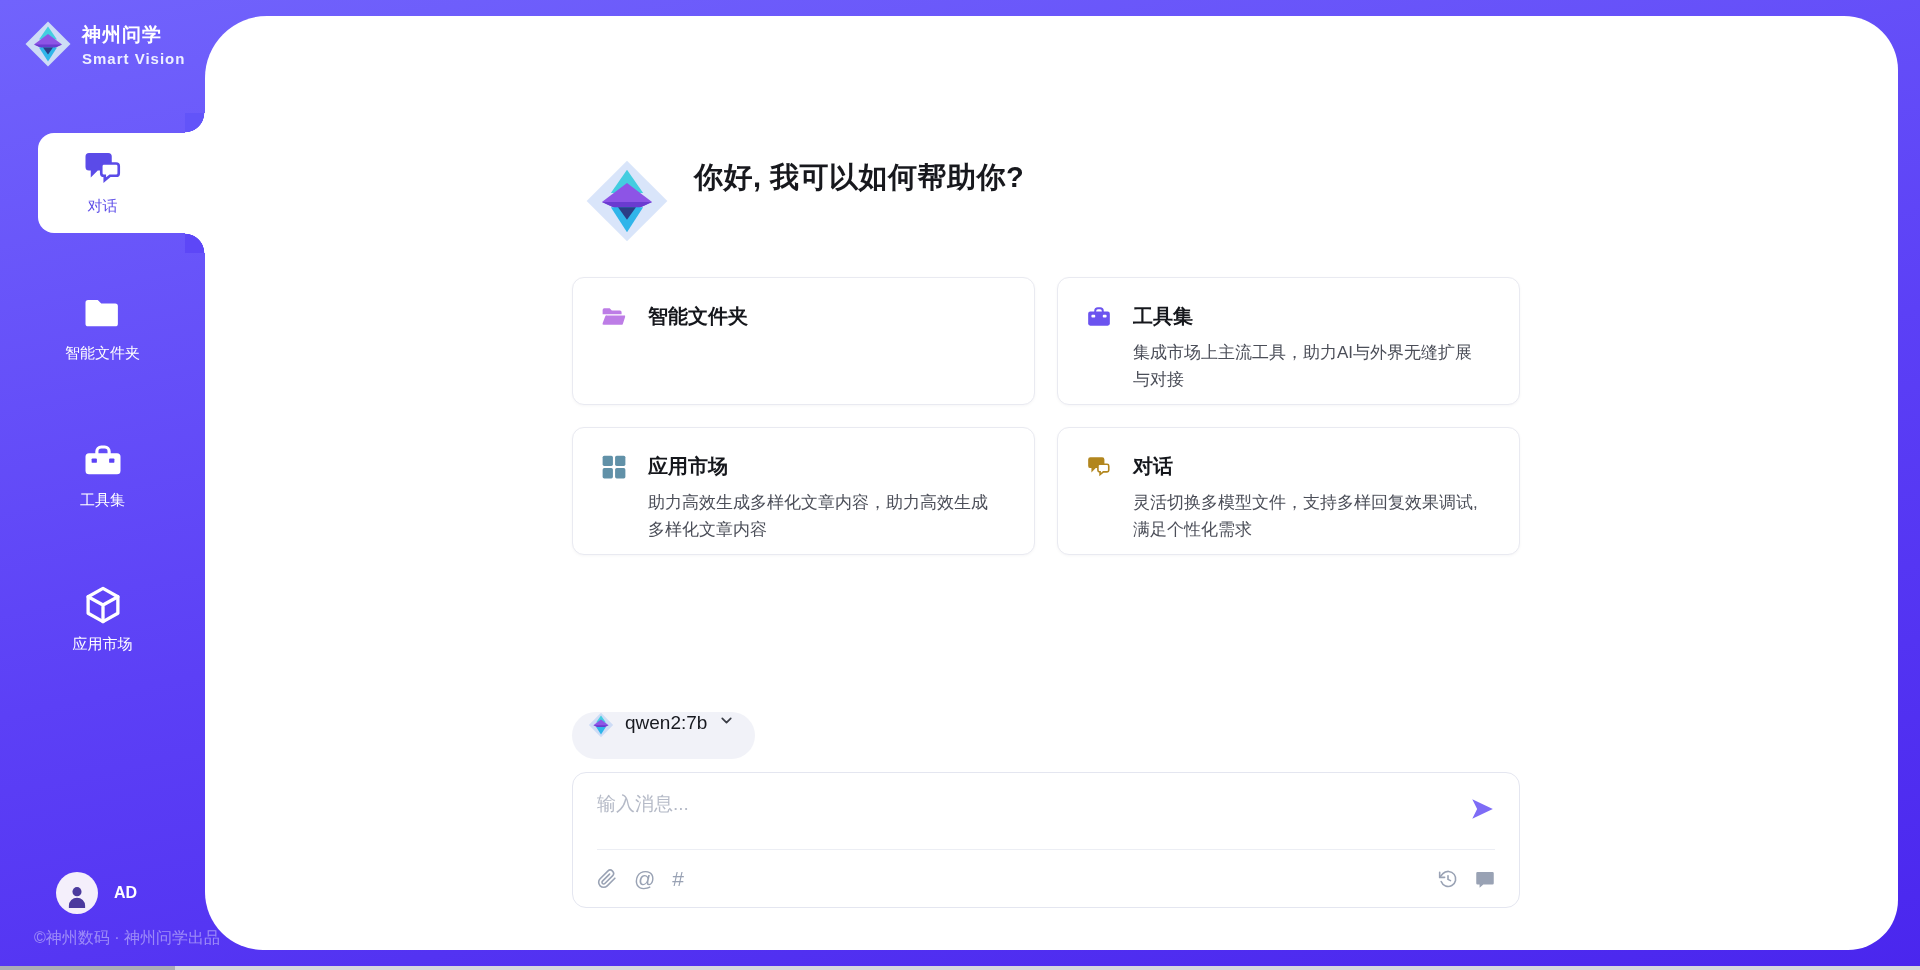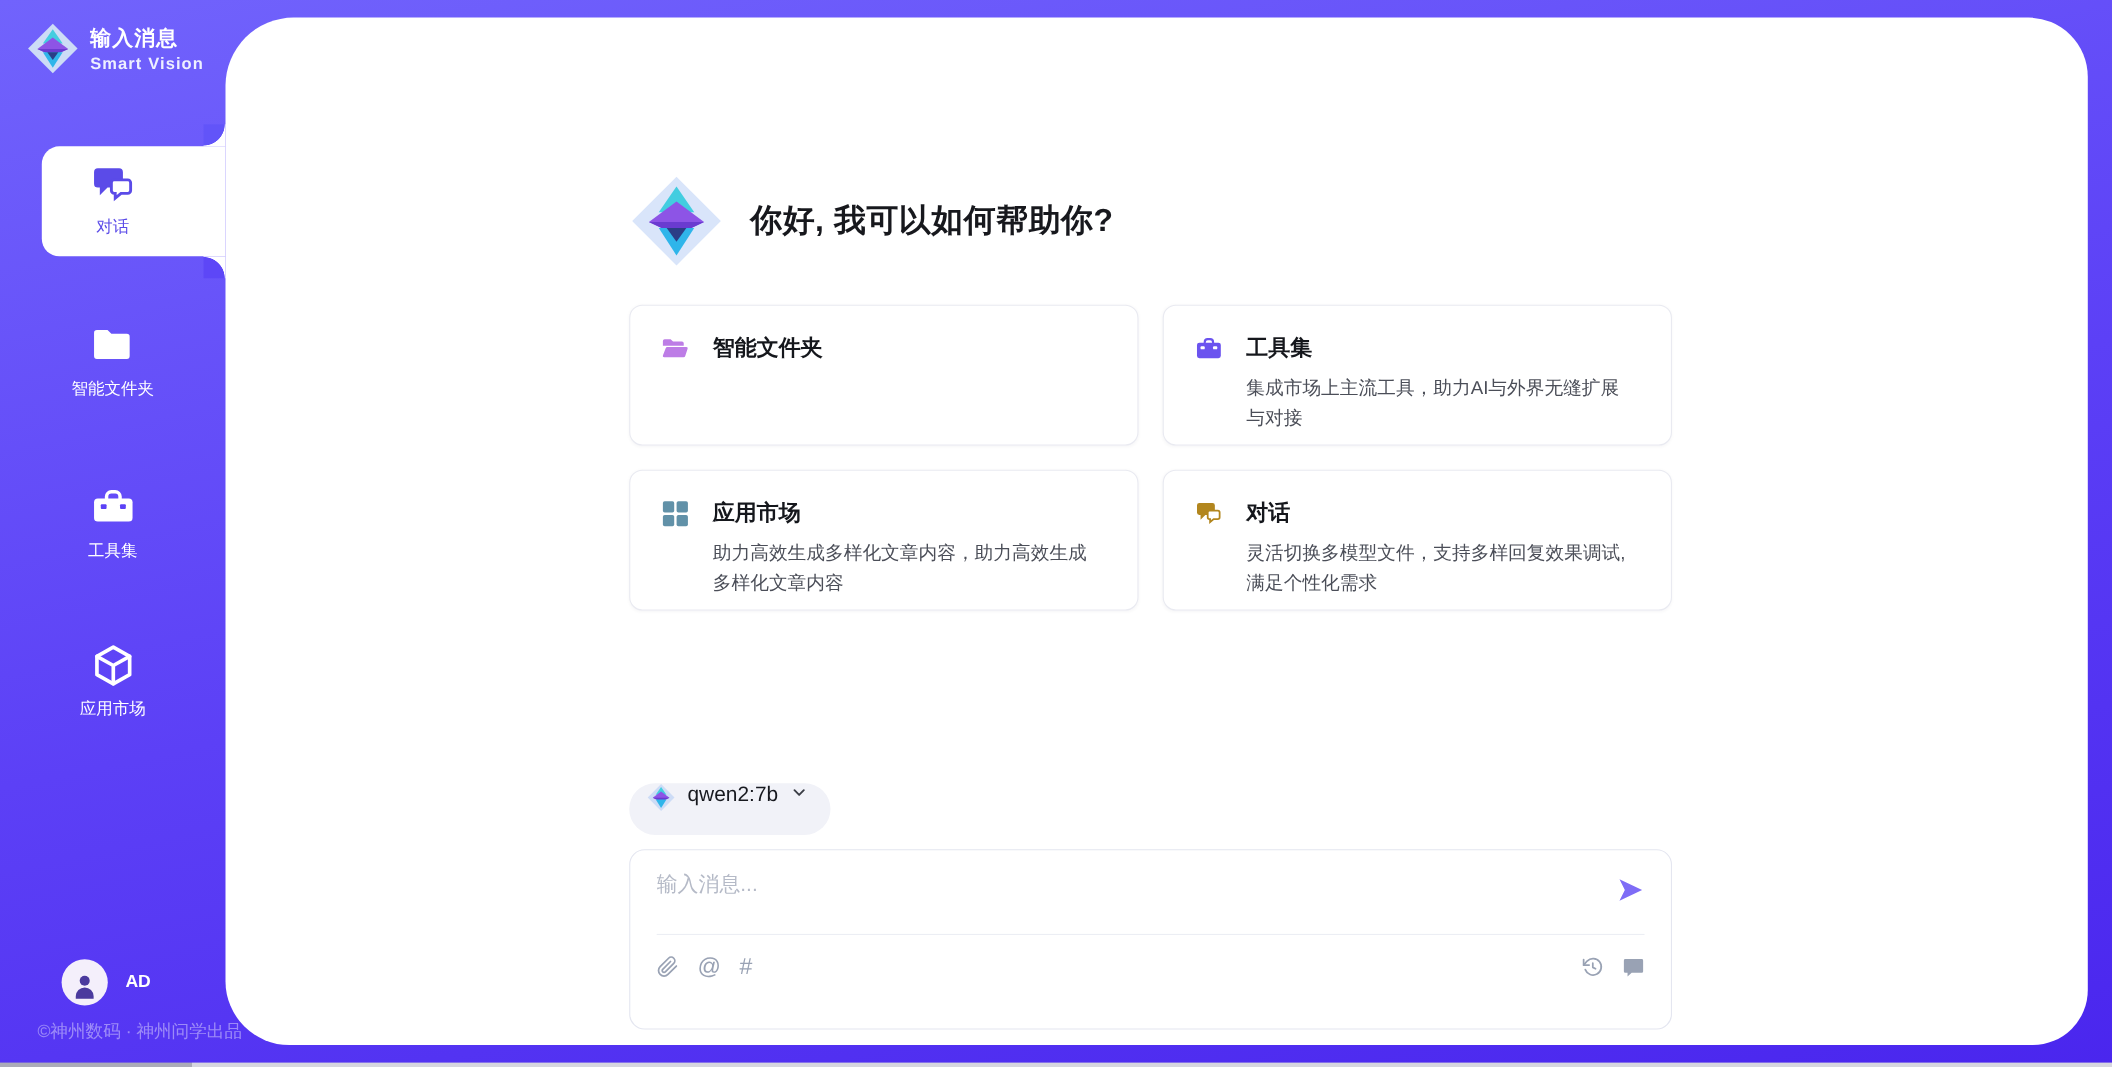--- a/index.html
+++ b/index.html
@@ -38,41 +38,41 @@
   .avatar { width:42px; height:42px; border-radius:50%; background:#f4effb; display:flex;
     align-items:center; justify-content:center; overflow:hidden; }
   .avatar svg { width:26px; height:26px; margin-top:6px; }
   .user-name { color:#fff; font-size:16px; font-weight:700; }
 
   .side-footer { position:absolute; left:34px; top:928px; font-size:16px; color:rgba(255,255,255,.42); white-space:nowrap; }
 
   
   .content { position:absolute; left:367px; top:142px; width:948px; height:760px; }
 
-  .greeting { position:absolute; top:0; left:0; display:flex; align-items:center; gap:24px; }
+  .greeting { position:absolute; top:0; left:12px; display:flex; gap:24px; }
   .greeting svg { width:86px; height:86px; }
   .greeting h1 { font-size:29px; font-weight:700; color:#17181d; letter-spacing:.5px; }
 
   .cards { position:absolute; top:119px; left:0; width:948px;
     display:grid; grid-template-columns:463px 463px; grid-gap:22px; }
   .card { background:#fff; border:1px solid #e9eaf1; border-radius:12px; height:128px;
     box-shadow:0 1px 3px rgba(16,24,40,.04); cursor:pointer; }
   .card-head { display:flex; align-items:center; gap:21px; padding:25px 0 0 28px; }
   .card-head svg { width:26px; height:26px; flex:0 0 auto; }
   .card-head h3 { font-size:20px; font-weight:700; color:#15171c; }
   .card p { margin:9px 30px 0 75px; font-size:17px; line-height:27px; color:#4b4e58; }
 
   .model-pill { position:absolute; top:554px; left:0; height:47px; display:inline-flex;
     align-items:flex-start; gap:11px; padding:0 20px 0 16px; background:#f1f2f8;
     border-radius:24px; cursor:pointer; }
   .model-pill svg.gem { width:26px; height:26px; }
   .model-name { font-size:19px; color:#17191f; }
   .model-pill svg.chev { width:17px; height:17px; stroke:#3a3d45; }
 
-  .composer { position:absolute; top:614px; left:0; width:948px; height:164px;
+  .composer { position:absolute; top:614px; left:0; width:948px; height:136px;
     background:#fff; border:1px solid #e4e6f0; border-radius:14px; }
   .composer textarea { position:absolute; left:24px; top:18px; width:860px; height:50px;
     border:none; outline:none; resize:none; font-family:inherit; font-size:19px; color:#333;
     background:transparent; }
   .composer textarea::placeholder { color:#b5bac7; }
   .send-btn { position:absolute; right:22px; top:22px; width:30px; height:30px; border:none;
     background:none; cursor:pointer; color:#7e6cf6; }
   .send-btn svg { width:26px; height:26px; }
   .composer .divider { position:absolute; left:24px; right:24px; top:76px; border-top:1px solid #eceef4; }
   .toolbar { position:absolute; left:24px; right:24px; top:77px; height:58px;
@@ -95,21 +95,21 @@
     <div class="brand">
       <svg viewBox="0 0 48 48">
         <polygon points="24,1.5 46.5,24 24,46.5 1.5,24" fill="#cddcf6"></polygon>
         <polygon points="24,6.5 33,19.5 15,19.5" fill="#43cde0"></polygon>
         <polygon points="24,14 38,24.5 24,31 10,24.5" fill="#8d54e6"></polygon>
         <polygon points="10,24.5 38,24.5 24,31" fill="#6a3bd0"></polygon>
         <polygon points="15,27.5 33,27.5 24,41.5" fill="#2fb5ea"></polygon>
         <polygon points="19,27.5 29,27.5 24,34.5" fill="#2b3d86"></polygon>
       </svg>
       <div class="brand-text">
-        <div class="brand-name">输入消息</div>
+        <div class="brand-name">神州问学</div>
         <div class="brand-sub">Smart Vision</div>
       </div>
     </div>
 
     <div class="tab-bg"></div>
     <div class="fillet top"></div>
     <div class="fillet bottom"></div>
 
     <a class="nav-item active" style="top:146px">
       <svg viewBox="0 0 48 48">

